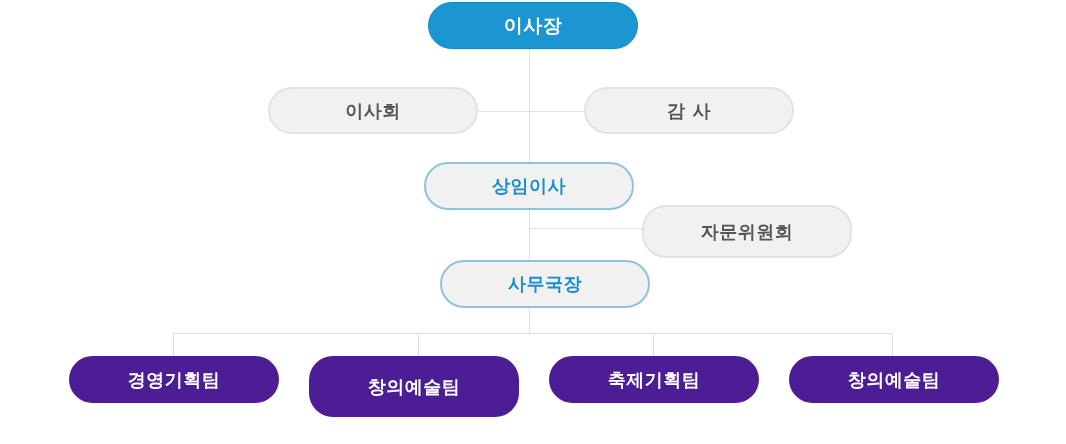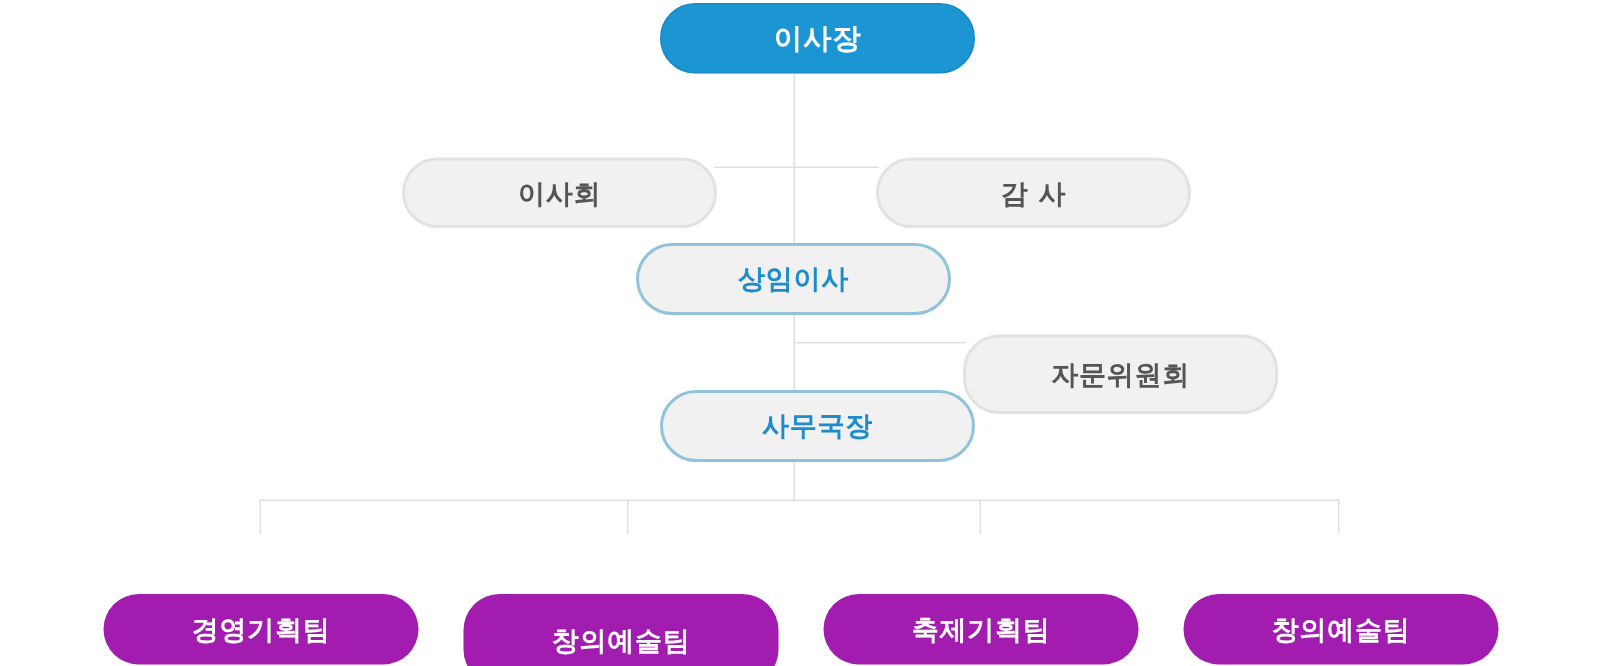--- a/index.html
+++ b/index.html
@@ -1,36 +1,36 @@
 <!DOCTYPE html>
 <html><head>
 <meta charset="utf-8">
 <style>
   html,body{margin:0;padding:0;background:#ffffff;}
   body{width:1066px;height:444px;position:relative;overflow:hidden;font-family:"DejaVu Sans","Liberation Sans",sans-serif;}
   .line{position:absolute;background:#e0e0e0;}
   .box{position:absolute;display:flex;align-items:center;justify-content:center;box-sizing:border-box;border-radius:24px;font-size:18px;font-weight:bold;letter-spacing:0.5px;cursor:pointer;}
   .top{background:#1b96d3;color:#ffffff;border:1px solid #1689c2;}
-  .gray{background:#f1f1f1;color:#555555;border:2px solid #e2e2e2;margin-top:18px;}
+  .gray{background:#f1f1f1;color:#555555;border:2px solid #e2e2e2;}
   .blue{background:#f1f1f1;color:#1b8ccd;border:2px solid #90c2dc;}
-  .team{background:#a21caf;color:#ffffff;border:none;margin-top:40px;}
+  .team{background:#4c1d95;color:#ffffff;border:none;}
 </style>
 </head>
 <body>
 
 <div class="line" style="left:529px;top:48px;width:1px;height:286px;"></div>
 <div class="line" style="left:476px;top:111px;width:110px;height:1px;"></div>
 <div class="line" style="left:529px;top:228px;width:115px;height:1px;"></div>
 <div class="line" style="left:173px;top:333px;width:720px;height:1px;"></div>
 <div class="line" style="left:173px;top:333px;width:1px;height:23px;"></div>
 <div class="line" style="left:418px;top:333px;width:1px;height:23px;"></div>
 <div class="line" style="left:653px;top:333px;width:1px;height:23px;"></div>
 <div class="line" style="left:892px;top:333px;width:1px;height:23px;"></div>
 
-<div class="box top" style="left:440px;top:2px;width:210px;height:47px;font-size:19px;">
+<div class="box top" style="left:428px;top:2px;width:210px;height:47px;font-size:19px;">
   <span>이사장</span>
 </div>
 
 <div class="box gray" style="left:268px;top:87px;width:210px;height:47px;">
   <span>이사회</span>
 </div>
 
 <div class="box gray" style="left:584px;top:87px;width:210px;height:47px;text-align:right;">
   <span>감 사</span>
 </div>

